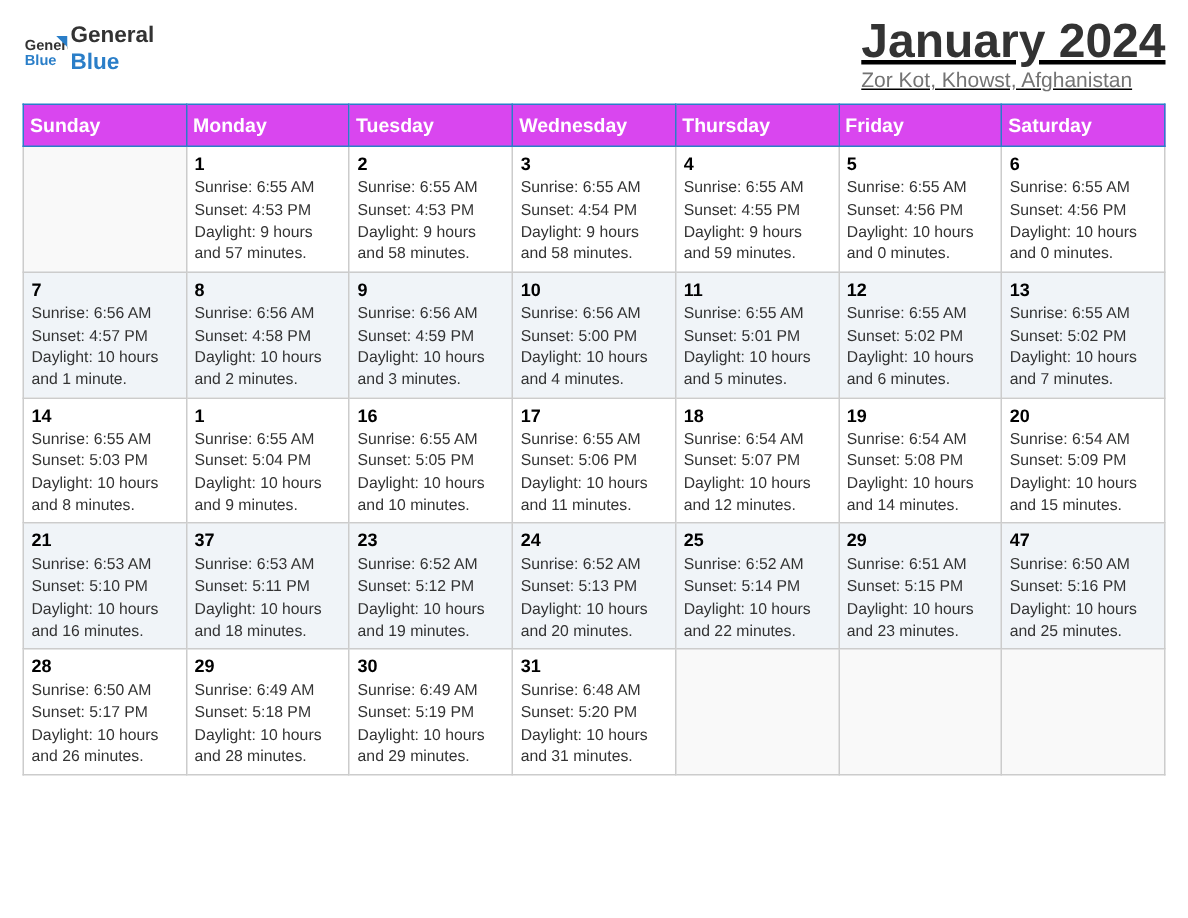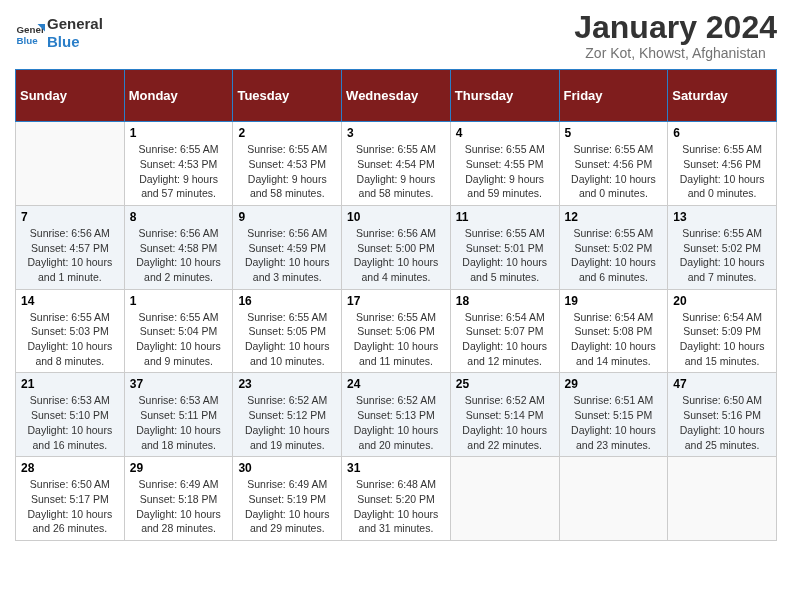--- a/index.html
+++ b/index.html
@@ -20,41 +20,42 @@
       display: flex;
       align-items: center;
       margin-top: 5px;
     }
     .logo-icon {
       width: 30px;
       height: 30px;
       margin-right: 2px;
     }
     .title-block {
-      text-align: center;
+      text-align: left;
+      text-decoration: underline;
     }
     .month-title {
       font-size: 32px;
       font-weight: bold;
       color: #333;
       line-height: 1.1;
     }
     .location {
       font-size: 14px;
       color: #737373;
     }
     table {
       width: 100%;
       border-collapse: collapse;
       font-size: 11px;
     }
     thead tr th {
-      background-color: #7f1d1d;
+      background-color: #d946ef;
       color: #fff;
-      padding: 18px 4px;
+      padding: 6px 4px;
       text-align: left;
       font-size: 13px;
       font-weight: bold;
       border: 1px solid #2a7ec8;
     }
     tbody tr td {
       border: 1px solid #ccc;
       vertical-align: top;
       padding: 4px 5px;
       min-height: 70px;
@@ -69,21 +70,20 @@
     .day-num {
       font-weight: bold;
       font-size: 12px;
       display: block;
       margin-bottom: 2px;
     }
     .day-info {
       font-size: 10.5px;
       color: #333;
       line-height: 1.4;
-      text-align: center;
     }
     .empty-cell {
       background-color: #f9f9f9 !important;
     }
   </style>
 </head>
 <body>
 
 <div class="header">
   <div class="logo">

